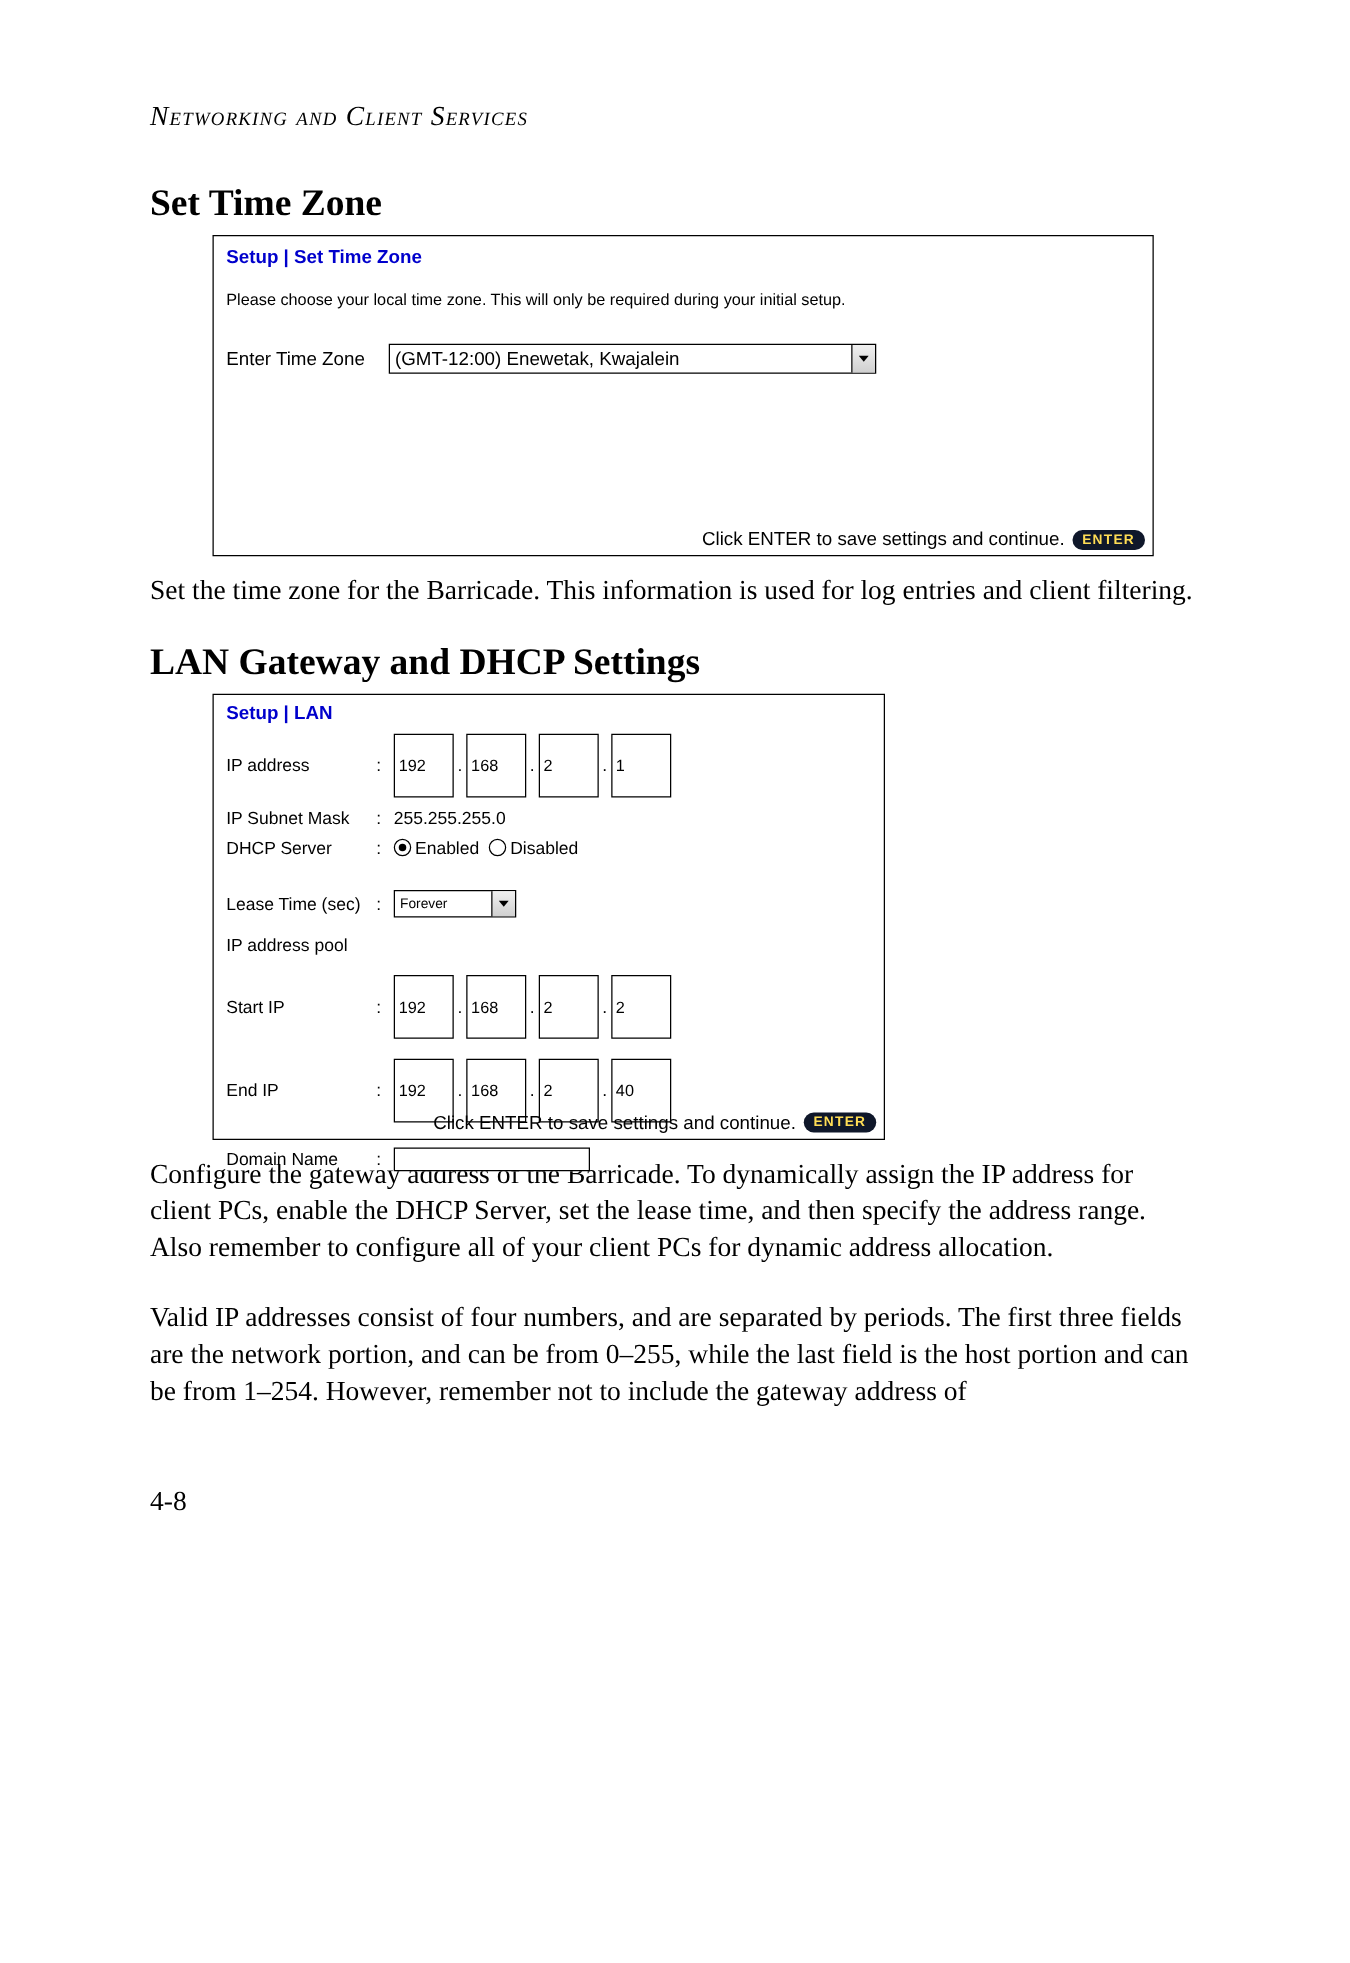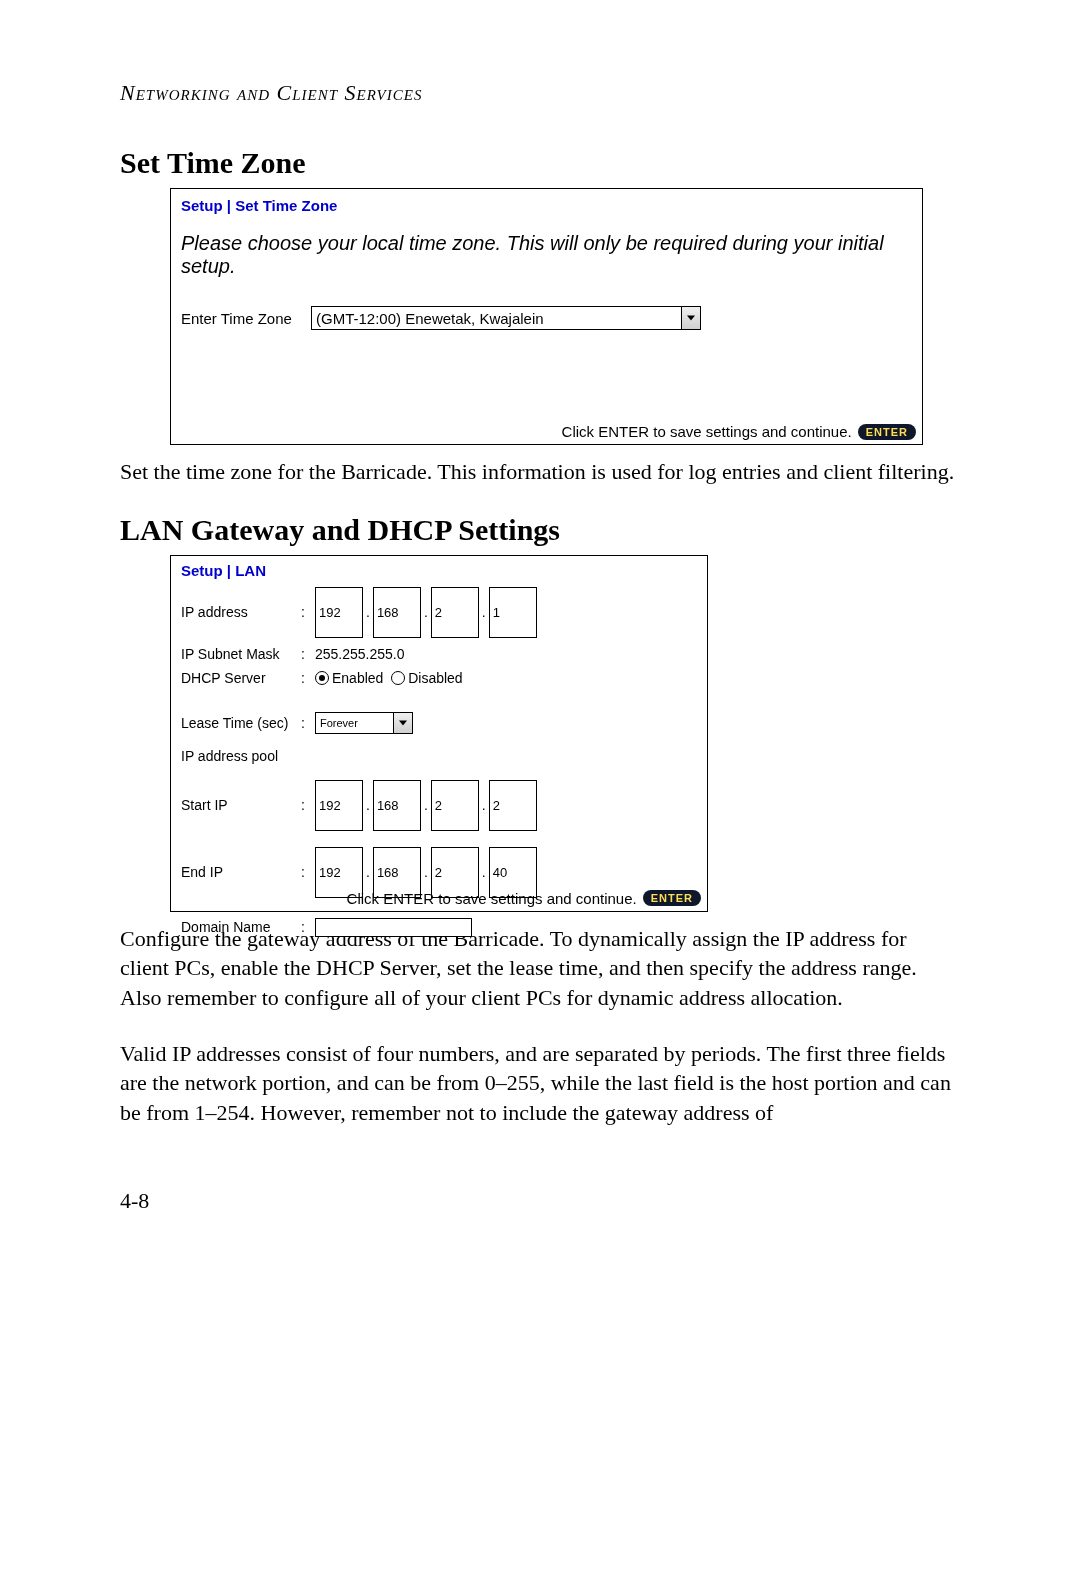--- a/index.html
+++ b/index.html
@@ -48,22 +48,21 @@
     height: 357px;
     padding: 6px 10px;
   }
   .breadcrumb {
     color: #0000cc;
     font-weight: bold;
     font-size: 15px;
   }
   .panel-text {
     margin-top: 18px;
-    font-size: 20px;
-    font-style: italic;
+    font-size: 13px;
   }
   .tz-row {
     margin-top: 28px;
     display: flex;
     align-items: center;
   }
   .tz-row .label {
     width: 130px;
     font-size: 15px;
   }

